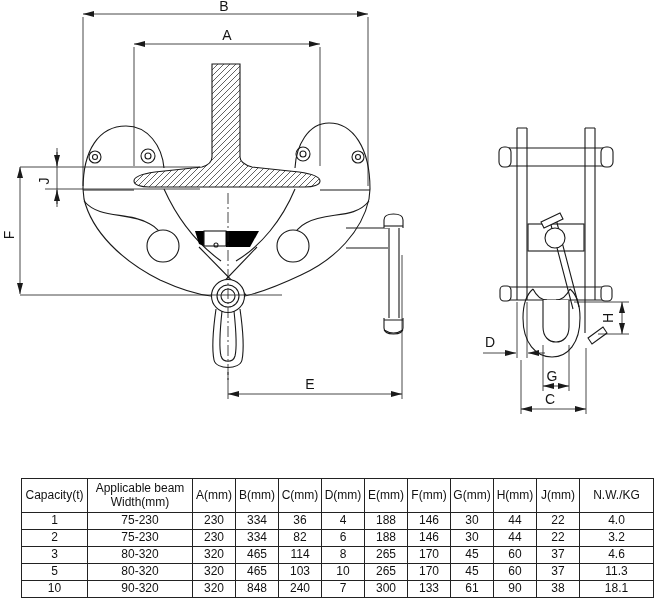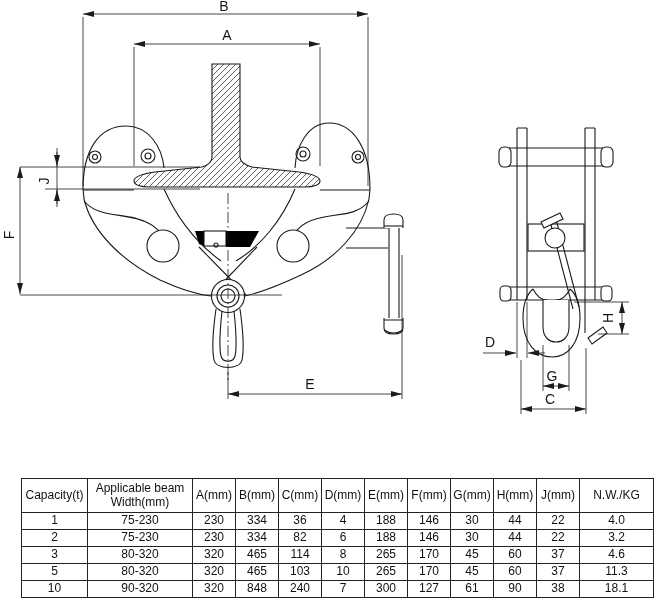--- a/index.html
+++ b/index.html
@@ -265,21 +265,21 @@
       <td>11.3</td>
     </tr>
     <tr>
       <td>10</td>
       <td>90-320</td>
       <td>320</td>
       <td>848</td>
       <td>240</td>
       <td>7</td>
       <td>300</td>
-      <td>127</td>
+      <td>133</td>
       <td>61</td>
       <td>90</td>
       <td>38</td>
       <td>18.1</td>
     </tr>
   </tbody>
 </table>
 
 </div>
 

